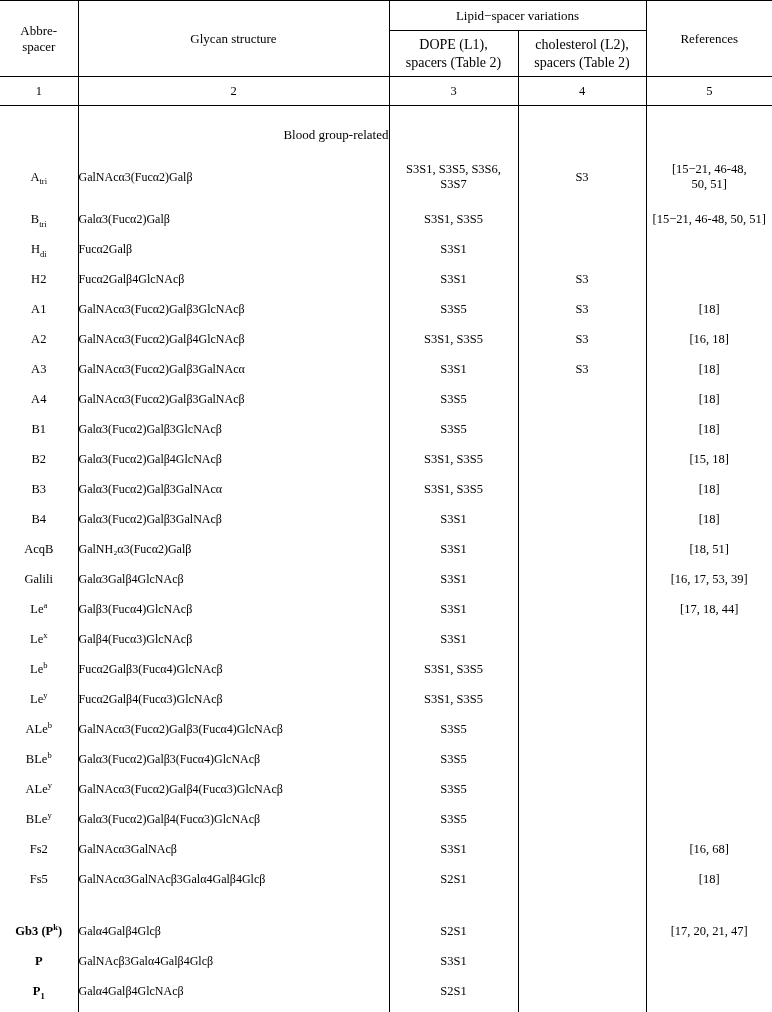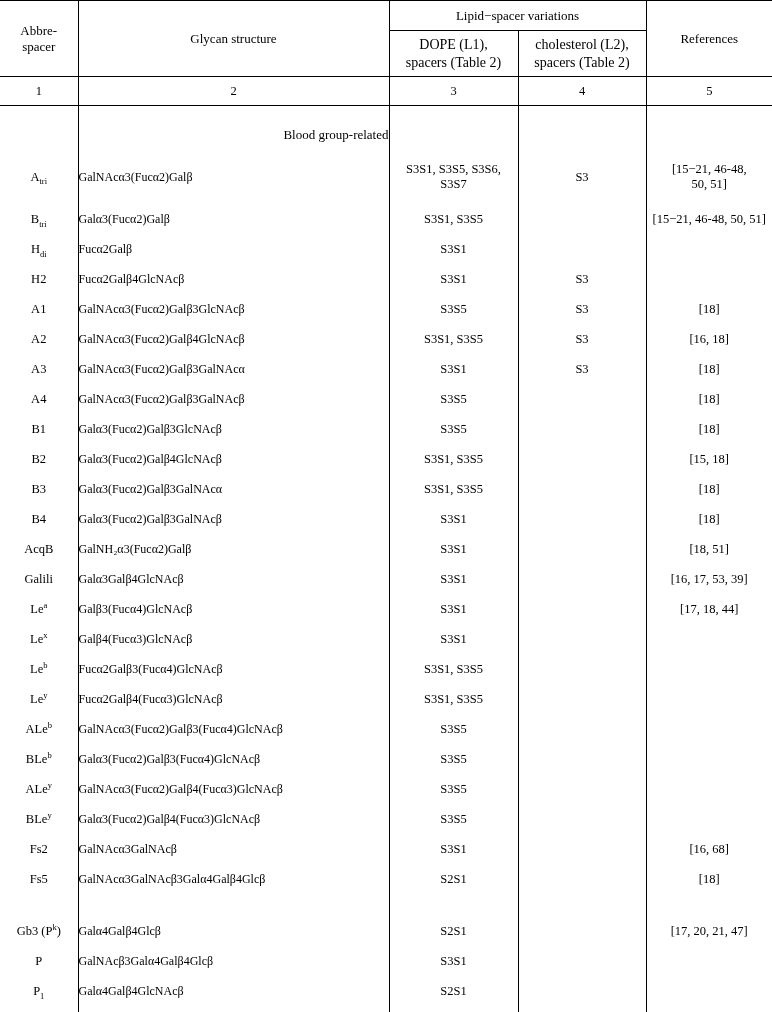--- a/index.html
+++ b/index.html
@@ -75,21 +75,21 @@
     padding: 0 4px;
   }
 
   .section-head {
     text-align: right;
     font-weight: bold;
     font-size: 13px;
     padding-left: 0;
   }
 
-  .bold { font-weight: normal; }
+  .bold { font-weight: bold; }
 
   sub, sup {
     font-size: 0.68em;
     line-height: 0;
   }
   sup { vertical-align: super; }
   sub { vertical-align: sub; margin-top: 32px; }
 
   .row-std { height: 30px; }
   .row-tall { height: 55px; }

